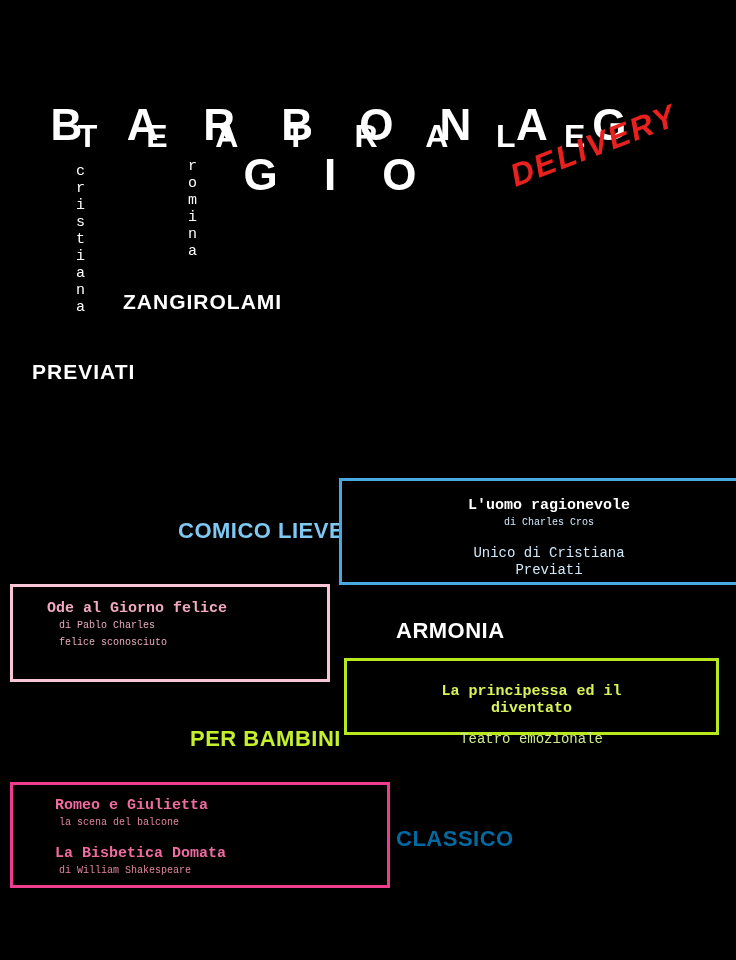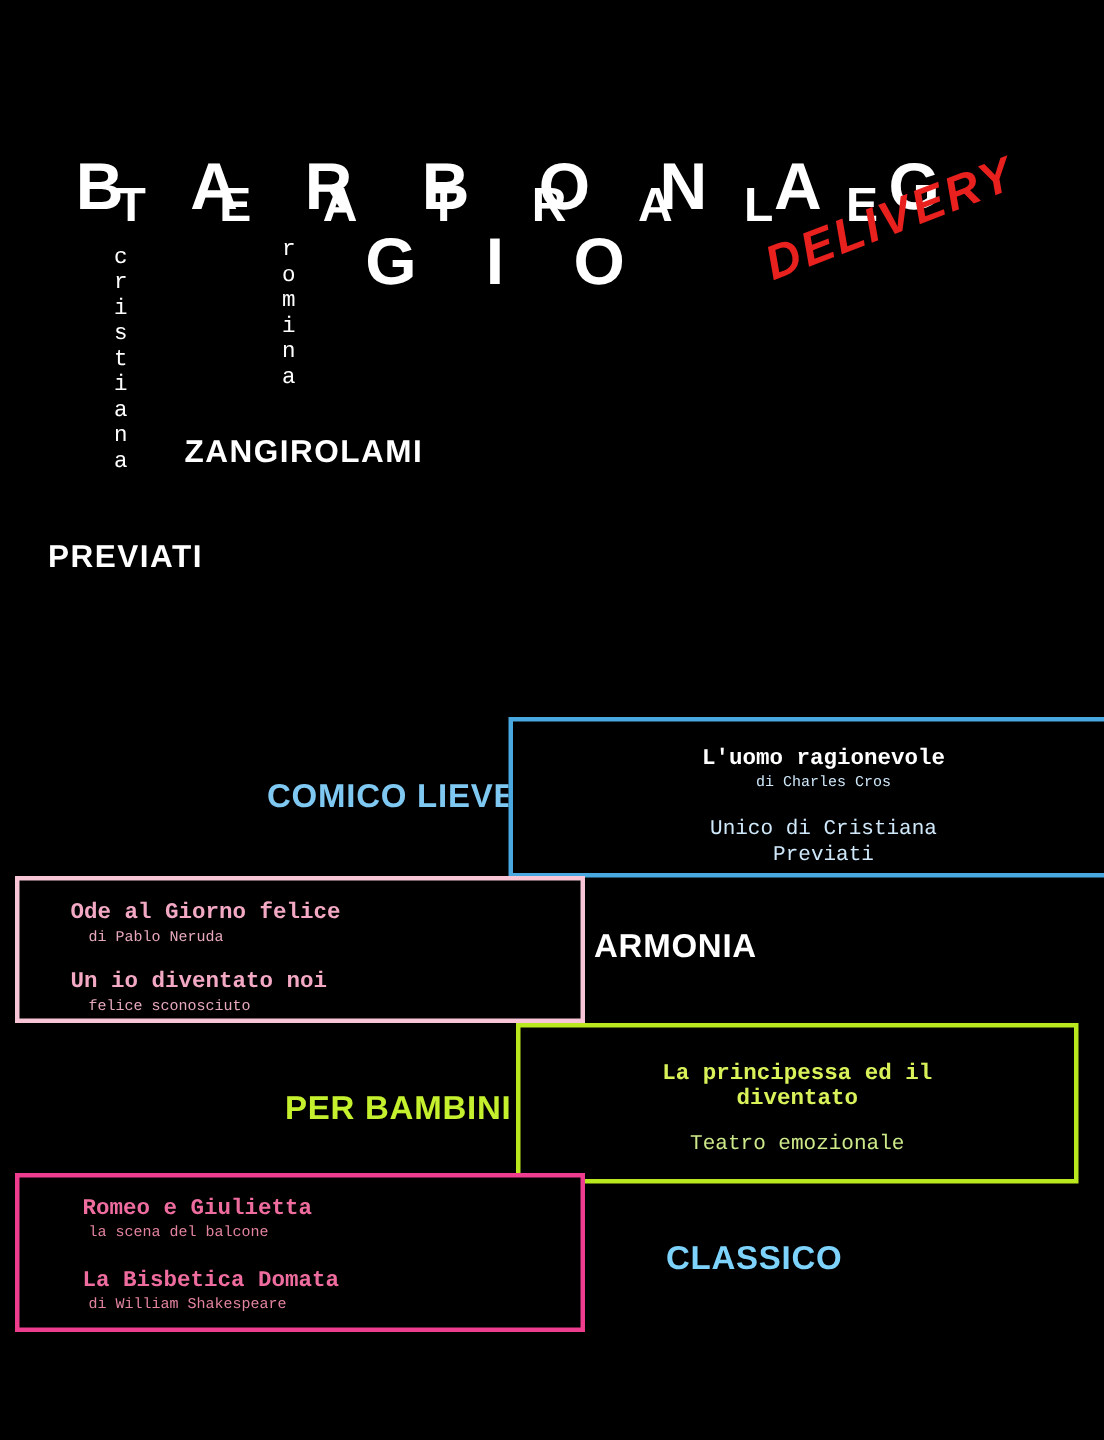--- a/index.html
+++ b/index.html
@@ -86,21 +86,21 @@
   .cat-label {
     position: absolute;
     font-family: "Liberation Sans", sans-serif;
     font-weight: bold;
     font-size: 22px;
     letter-spacing: 0.5px;
   }
   #cat-comico   { left: 178px; top: 518px; color: #7ec8f2; }
   #cat-armonia  { left: 396px; top: 618px; color: #ffffff; }
   #cat-bambini  { left: 190px; top: 726px; color: #c5f02e; }
-  #cat-classico { left: 396px; top: 826px; color: #7dd3fc; margin-left: 48px; }
+  #cat-classico { left: 396px; top: 826px; color: #0369a1; }
 
   
   .box {
     position: absolute;
     box-sizing: border-box;
     background: #000000;
     border-width: 3px;
     border-style: solid;
   }
   .box-inner {
@@ -122,30 +122,30 @@
   }
 
   #box-comico {
     left: 339px; top: 478px; width: 420px; height: 107px;
     border-color: #4aa8e0;
   }
   #box-comico .box-inner { color: #cfe9fb; padding-top: 16px; }
   #box-comico .show-title { color: #ffffff; }
 
   #box-armonia {
-    left: 10px; top: 584px; width: 380px; height: 98px;
+    left: 10px; top: 584px; width: 320px; height: 98px;
     border-color: #f7c5d6;
   }
   #box-armonia .box-inner { color: #f5b8cd; text-align: left; padding: 13px 0 0 34px; }
   #box-armonia .show-title { color: #f3a9c3; }
   #box-armonia .show-sub { color: #e8a9be; padding-left: 12px; }
   #box-armonia .show-title.second { padding-top: 12px; }
 
   #box-bambini {
-    left: 344px; top: 682px; width: 375px; height: 107px;
+    left: 344px; top: 658px; width: 375px; height: 77px;
     border-color: #b9e81f;
   }
   #box-bambini .box-inner { color: #d6f06a; padding-top: 22px; }
   #box-bambini .show-title { color: #d9f25a; }
   #box-bambini .show-note { padding-top: 14px; color: #cde98a; }
 
   #box-classico {
     left: 10px; top: 782px; width: 380px; height: 106px;
     border-color: #ee3d8f;
   }
@@ -177,22 +177,21 @@
     <div class="show-title">L'uomo ragionevole</div>
     <div class="show-sub">di Charles Cros</div>
     <div class="show-note" style="padding-top:14px">Unico di Cristiana</div>
     <div class="show-note">Previati</div>
   </div>
 </div>
 
 <div class="box" id="box-armonia">
   <div class="box-inner">
     <div class="show-title">Ode al Giorno felice</div>
-    <div class="show-sub">di Pablo Neruda</div>
-    <div class="show-title second">Un io diventato noi</div>
+    <div class="show-sub">di Pablo Charles</div>
     <div class="show-sub">felice sconosciuto</div>
   </div>
 </div>
 
 <div class="box" id="box-bambini">
   <div class="box-inner">
     <div class="show-title">La principessa ed il</div>
     <div class="show-title">diventato</div>
     <div class="show-note">Teatro emozionale</div>
   </div>

